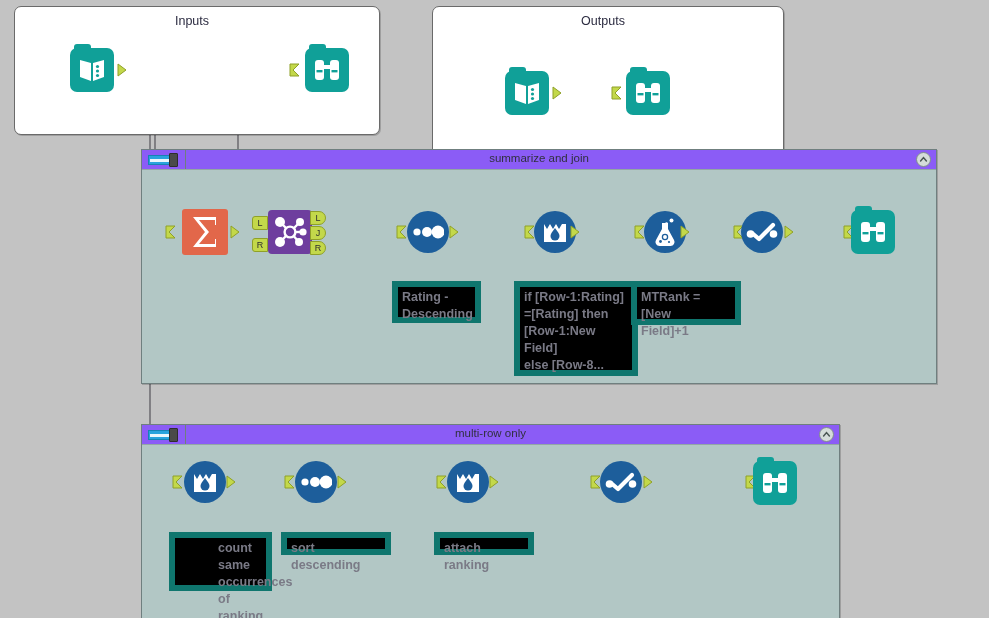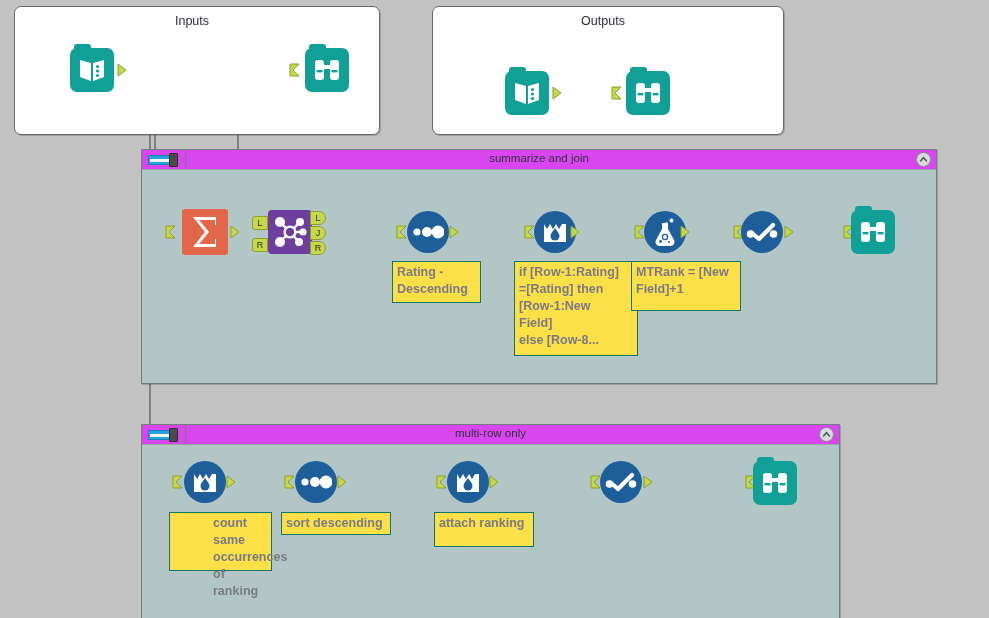--- a/index.html
+++ b/index.html
@@ -33,21 +33,21 @@
     text-align: center;
     font-size: 12.5px;
     color: #2b2b40;
     margin-left: 6px;
   }
   .shaded-container { background: #b2c7c5; }
   .container-header {
     position: absolute;
     top: 0; left: 0; right: 0;
     height: 19px;
-    background: #d946ef;
+    background: #8b5cf6;
     border-bottom: 1px solid #6f7f7f;
   }
   .container-header-title {
     position: absolute;
     left: 0; right: 0; top: 2px;
     text-align: center;
     font-size: 11.5px;
     color: #30303f;
   }
   .container-body {
@@ -163,29 +163,30 @@
     color: #2f2f2f;
     font-family: "Liberation Sans", sans-serif;
   }
   .anchor-label.left  { border-radius: 3px 0 0 3px; }
   .anchor-label.right { border-radius: 0 8px 8px 0; }
 
   
   .annotation {
     position: absolute;
     box-sizing: border-box;
-    background: #fde047;
-    border: 1px solid #0f766e;
+    background: #000000;
+    border: 6px solid #0f766e;
     color: #7a7a86;
     font-size: 12.5px;
     font-weight: bold;
     line-height: 17px;
     padding: 2px 3px 3px 4px;
     font-family: "Liberation Sans", sans-serif;
     white-space: pre-line;
+    margin-top: 20px;
   }
 
   
   .wires {
     position: absolute;
     left: 0; top: 0;
     width: 989px; height: 618px;
     pointer-events: none;
   }
   .wire {
@@ -231,21 +232,21 @@
 
     <path class="wire" d="M 493 482 L 598 482"></path>
 
     <path class="wire" d="M 652 482 L 750 482"></path>
   </svg>
 
   <div class="tool-container plain-container" style="left:14px; top:6px; width:366px; height:129px;">
     <div class="container-title">Inputs</div>
   </div>
 
-  <div class="tool-container plain-container" style="left:432px; top:6px; width:352px; height:129px;">
+  <div class="tool-container plain-container" style="left:432px; top:6px; width:352px; height:163px;">
     <div class="container-title">Outputs</div>
   </div>
 
   <div class="tool-container shaded-container" style="left:141px; top:149px; width:796px; height:235px;">
     <div class="container-header">
       <div class="hdr-divider"></div>
       <div class="toggle-icon">
         <div class="bar"></div>
         <div class="knob"></div>
       </div>
@@ -446,21 +447,21 @@
         <circle cx="9.5" cy="24.5" r="1.4" fill="#1d5e9b"></circle>
         <circle cx="18" cy="25" r="1.1" fill="#1d5e9b"></circle>
       </svg>
     </div>
   </div>
   <div class="anchor" style="left:680px; top:225px;">
     <svg width="12" height="14" viewBox="0 0 12 14">
         <path d="M1 1 L9 7 L1 13 Z" fill="#c3d84a" stroke="#8fa028"></path>
       </svg>
   </div>
-  <div class="annotation" style="left:631px; top:261px; width:110px; height:50px;">MTRank = [New
+  <div class="annotation" style="left:631px; top:261px; width:110px; height:44px;">MTRank = [New
 Field]+1</div>
 
   <div class="anchor" style="left:733px; top:225px;">
     <svg width="12" height="14" viewBox="0 0 12 14">
         <path d="M1 1 L10 1 L4 7 L10 13 L1 13 Z" fill="#c3d84a" stroke="#8fa028"></path>
       </svg>
   </div>
   <div class="tool" style="left:741px; top:211px;">
     <div class="tool-round">
       <svg width="32" height="20" viewBox="0 0 32 20">
@@ -547,21 +548,21 @@
         <path d="M3 5 L6 10 L9 5 L12 10 L15 5 L18 10 L21 5 L25 5 L25 23 L3 23 Z" fill="#fff"></path>
         <path d="M14 9 C 11 13 9.5 15 9.5 17 a 4.5 4.5 0 0 0 9 0 C 18.5 15 17 13 14 9 Z" fill="#1d5e9b"></path>
       </svg>
     </div>
   </div>
   <div class="anchor" style="left:489px; top:475px;">
     <svg width="12" height="14" viewBox="0 0 12 14">
         <path d="M1 1 L9 7 L1 13 Z" fill="#c3d84a" stroke="#8fa028"></path>
       </svg>
   </div>
-  <div class="annotation" style="left:434px; top:512px; width:100px; height:35px;">attach ranking</div>
+  <div class="annotation" style="left:434px; top:512px; width:100px; height:23px;">attach ranking</div>
 
   <div class="anchor" style="left:590px; top:475px;">
     <svg width="12" height="14" viewBox="0 0 12 14">
         <path d="M1 1 L10 1 L4 7 L10 13 L1 13 Z" fill="#c3d84a" stroke="#8fa028"></path>
       </svg>
   </div>
   <div class="tool" style="left:600px; top:461px;">
     <div class="tool-round">
       <svg width="32" height="20" viewBox="0 0 32 20">
         <circle cx="4.5" cy="12" r="3.8" fill="#fff"></circle>

